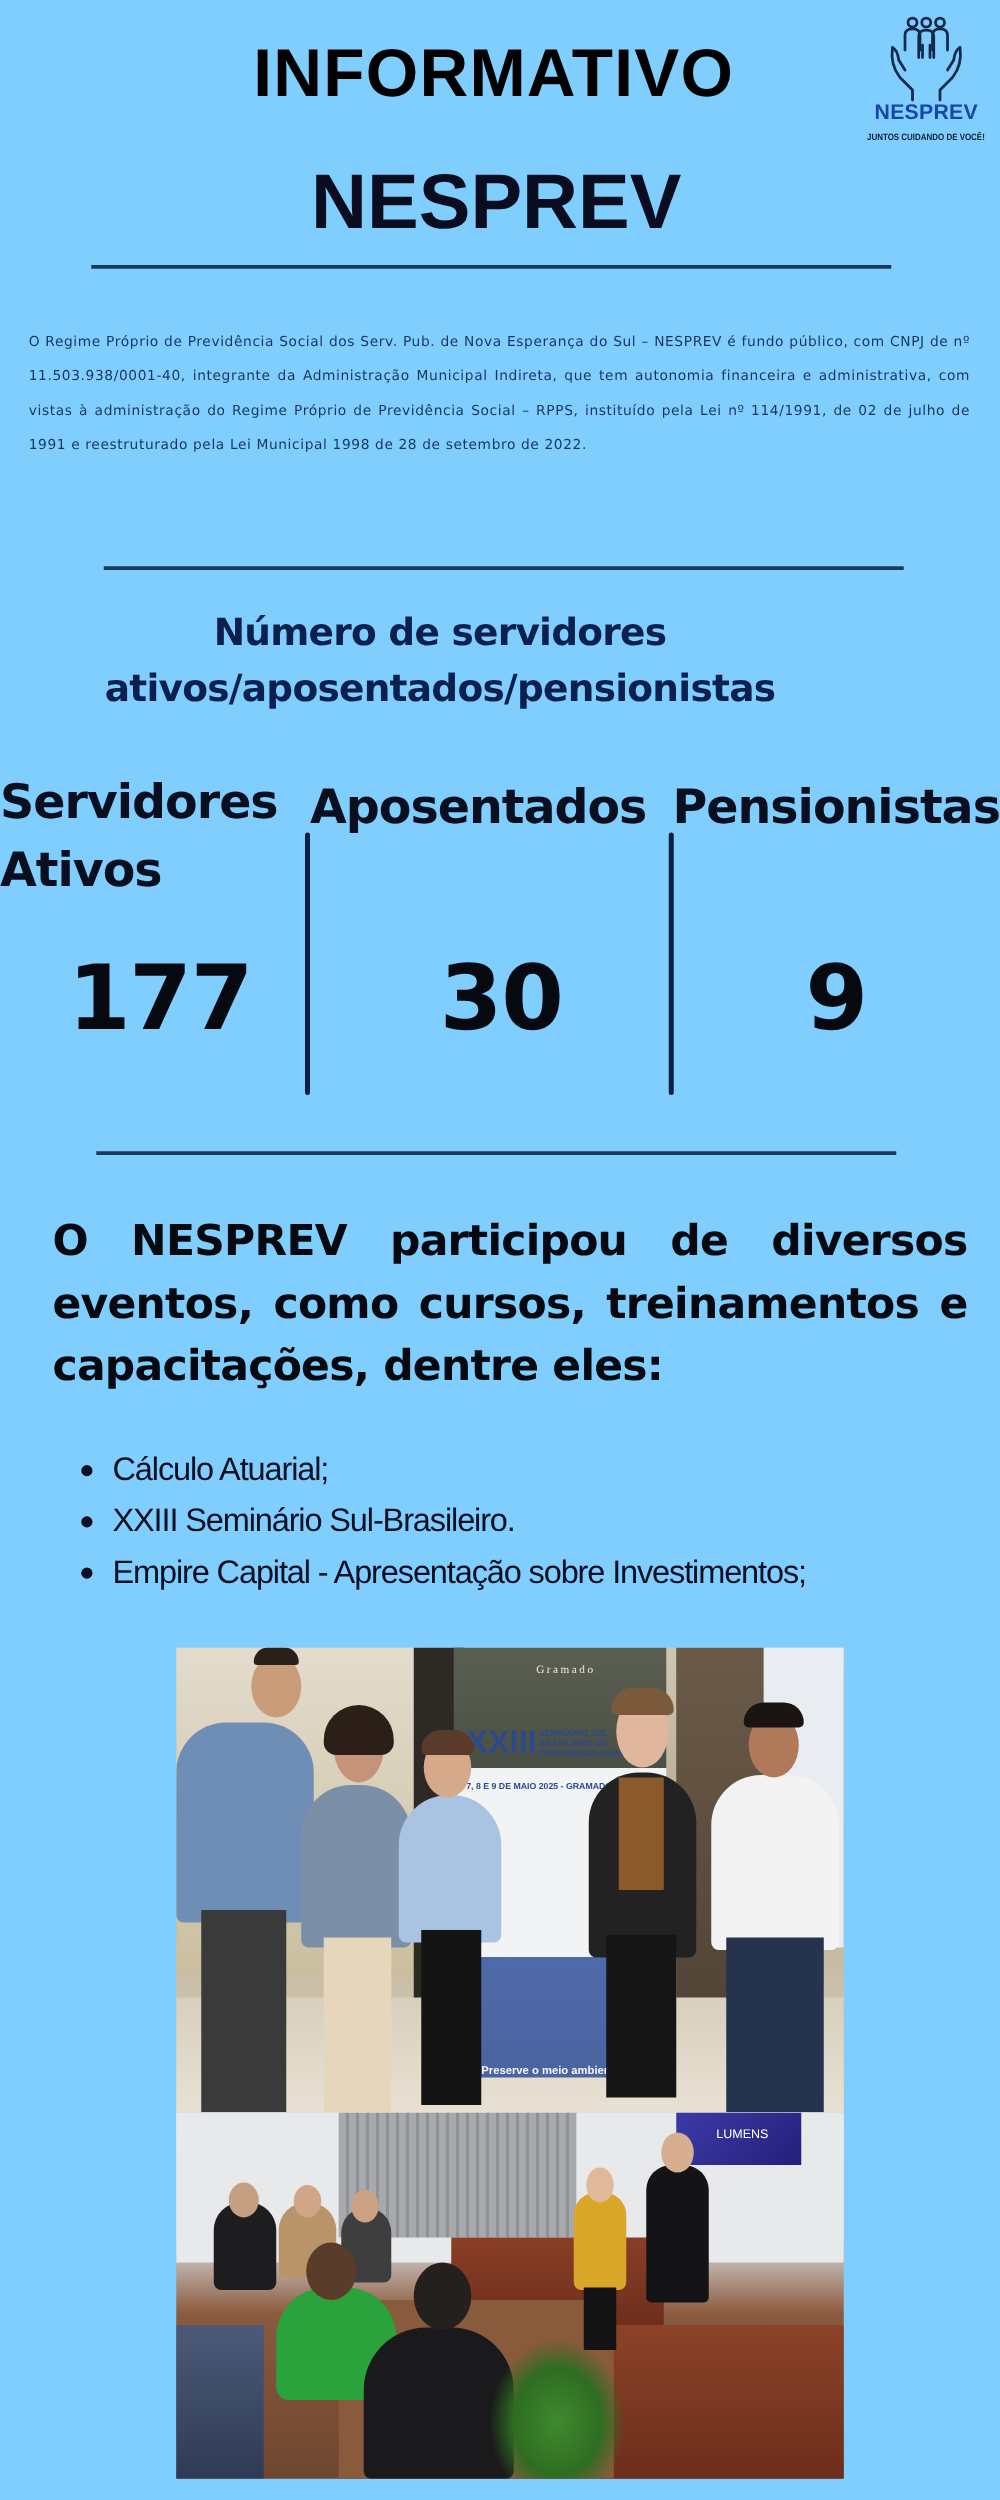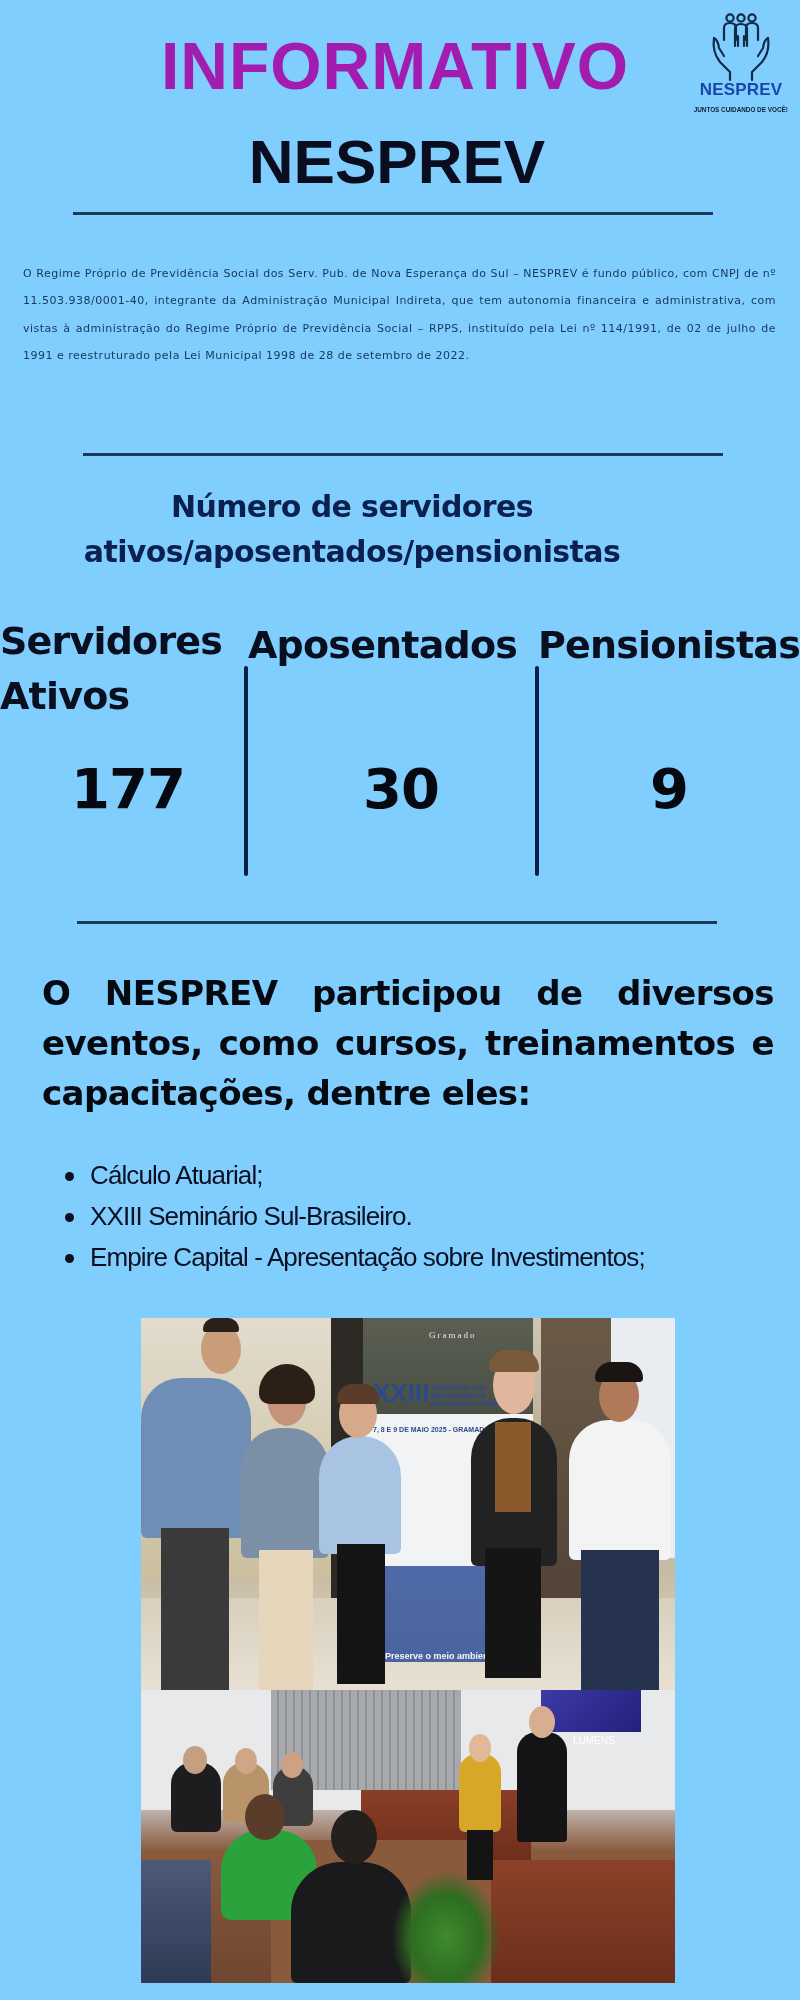--- a/index.html
+++ b/index.html
@@ -12,23 +12,23 @@
       color: #0f2446;
     }
     .abs { position: absolute; }
 
     
     .title-main {
       left: 0; top: 28px; width: 800px;
       text-align: center;
       font-family: "Liberation Sans", sans-serif;
       font-weight: 700;
-      font-size: 66px;
+      font-size: 54px;
       letter-spacing: 1px;
-      color: #a21caf;
+      color: #000000;
       padding-right: 10px;
       transform: scaleX(1.0);
     }
     .title-sub {
       left: 0; top: 126px; width: 800px;
       text-align: center;
       font-family: "Liberation Sans", sans-serif;
       font-weight: 700;
       font-size: 62px;
       color: #090d1f;
@@ -93,21 +93,21 @@
       font-size: 38px;
       line-height: 55px;
       color: #0a0f20;
       letter-spacing: -0.8px;
     }
     .stat-value {
       top: 756px;
       text-align: center;
       font-family: "DejaVu Sans", sans-serif;
       font-weight: 900;
-      font-size: 56px;
+      font-size: 72px;
       color: #06090f;
       letter-spacing: -1px;
     }
     .vline {
       width: 4px;
       background: #0c1f45;
       border-radius: 2px;
     }
 
     
@@ -192,21 +192,21 @@
     .person { border-radius: 40px 40px 6px 6px; }
     .head { border-radius: 50%; }
 
     .screen {
       left: 410px; top: 0; width: 100px; height: 44px;
       background: linear-gradient(135deg, #3d3aa8 0%, #23207a 100%);
     }
     .screen-text {
       left: 438px; top: 10px;
       font-family: "Liberation Sans", sans-serif;
-      font-weight: 400; font-size: 10px; color: #fff; margin-top: 33px;
+      font-weight: 400; font-size: 10px; color: #fff;
     }
   </style>
 </head>
 <body>
 
 <div class="abs title-main">INFORMATIVO</div>
 <div class="abs title-sub">NESPREV</div>
 
 <div class="abs logo">
   <svg viewBox="0 0 66 70" fill="none" stroke="#13294b" stroke-width="2.2" stroke-linecap="round" stroke-linejoin="round">

